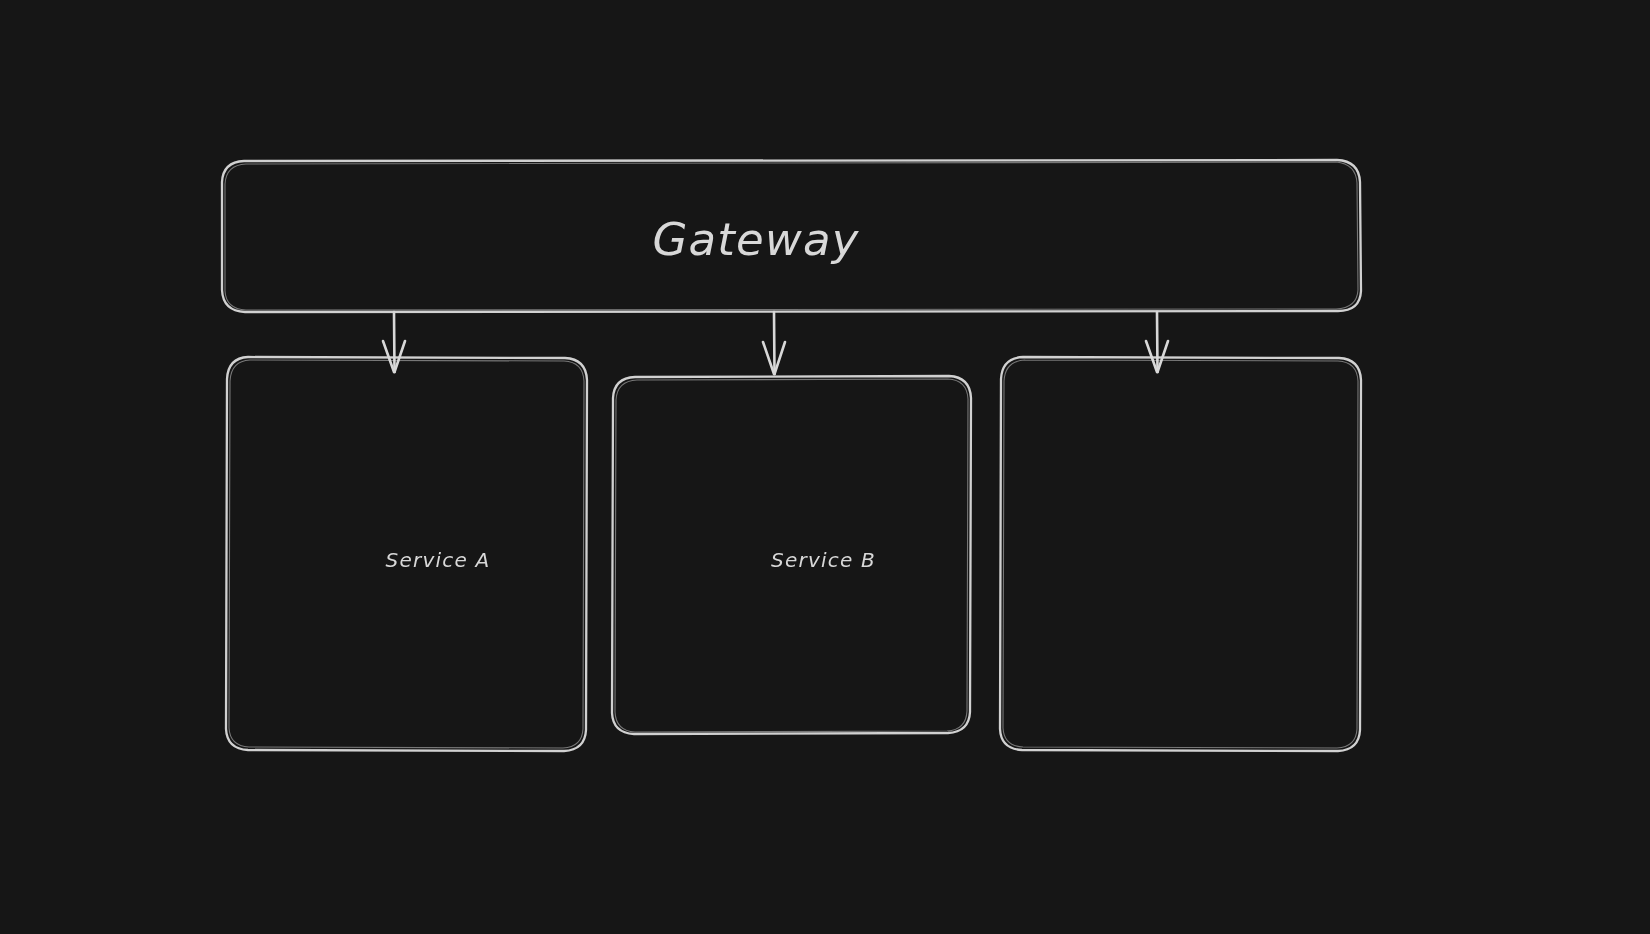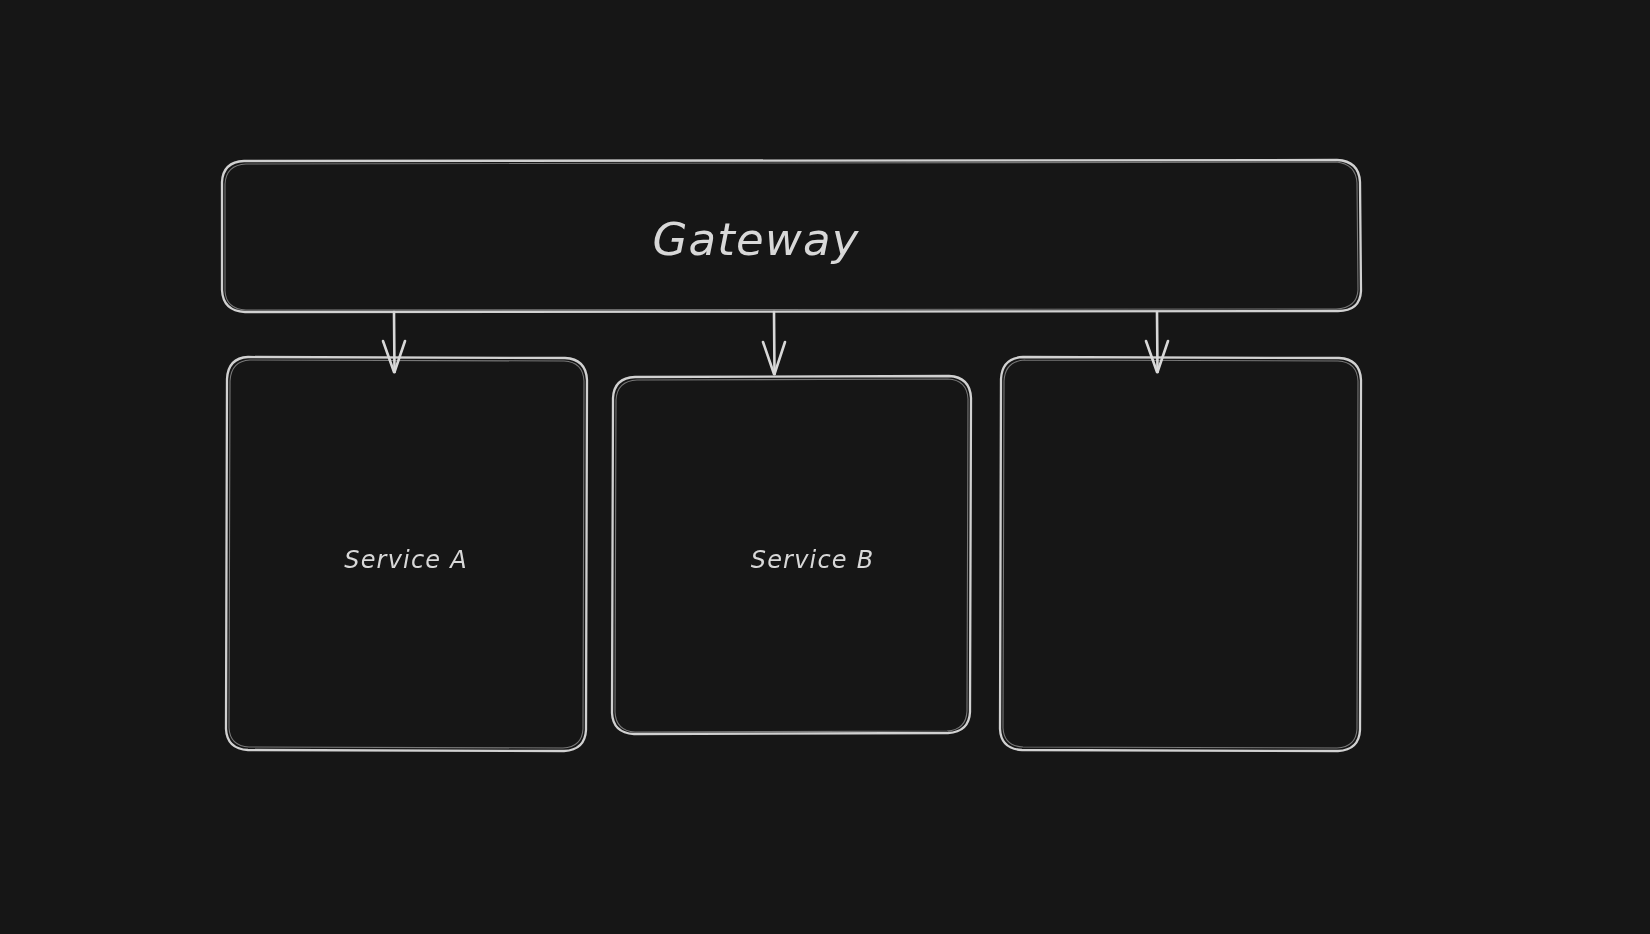--- a/index.html
+++ b/index.html
@@ -38,22 +38,23 @@
     white-space: nowrap;
     text-align: center;
     user-select: none;
     -webkit-font-smoothing: antialiased;
   }
   .label-gateway {
     font-size: 45px;
     line-height: 45px;
   }
   .label-service {
-    font-size: 24px;
+    font-size: 20px;
     line-height: 27px;
+    margin-left: 32px;
   }
 </style>
 </head>
 <body>
 
 <div id="canvas">
 
   <svg id="sketch-layer" viewBox="0 0 1650 934" xmlns="http://www.w3.org/2000/svg">
     <g fill="none" stroke="#d8d8d8" stroke-width="2.2" stroke-linecap="round" stroke-linejoin="round">
 
@@ -103,16 +104,16 @@
         <path d="M1168,341 L1157.5,372" stroke-width="2.6"></path>
       </g>
 
     </g>
   </svg>
 
   <div class="node-label label-gateway" style="left:0; top:217px; width:1650px; transform:translateX(-69px);">Gateway</div>
 
   <div class="node-label label-service" style="left:226px; top:547px; width:360px;">Service A</div>
 
-  <div class="node-label label-service" style="left:634px; top:547px; width:357px;">Service B</div>
+  <div class="node-label label-service" style="left:613px; top:547px; width:357px;">Service B</div>
 
 
 </div>
 
 </body></html>

